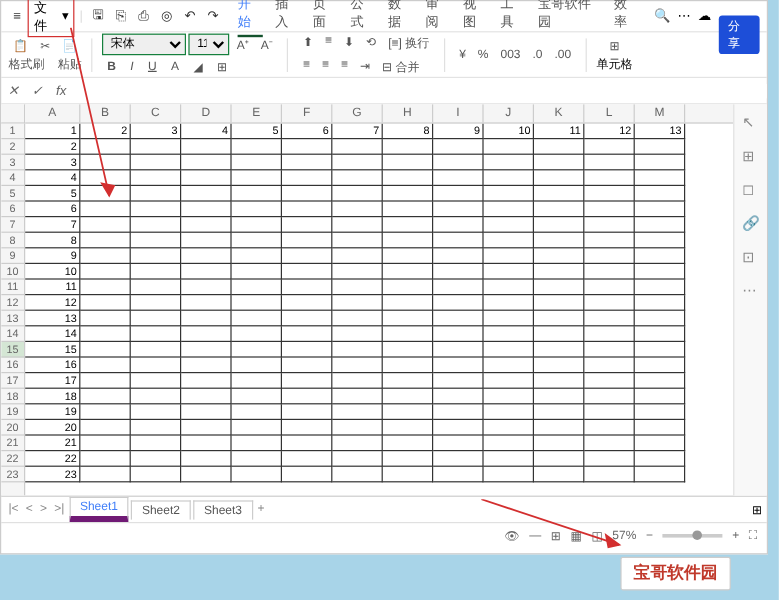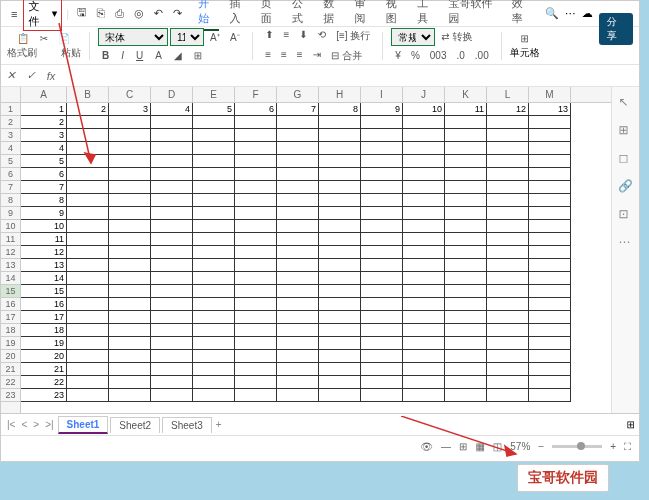--- a/index.html
+++ b/index.html
@@ -6,21 +6,21 @@
 body { width: 649px; height: 500px; background: #a8d4e8; overflow: hidden; position: relative; }
 .app { width: 640px; height: 462px; background: #fff; border: 1px solid #ccc; position: relative; }
 .menubar { height: 26px; display: flex; align-items: center; padding: 0 6px; border-bottom: 1px solid #e3e3e3; font-size: 11px; gap: 2px; }
 .menu-btn { padding: 2px 4px; cursor: pointer; display: inline-flex; align-items: center; color: #333; }
 .file-btn { border: 1px solid #d32f2f; padding: 1px 4px; display: inline-flex; align-items: center; gap: 2px; }
 .sep { color: #ddd; margin: 0 2px; }
 .tabs { display: flex; gap: 10px; margin-left: 10px; font-size: 11px; }
 .tab { color: #555; cursor: pointer; }
 .tab.active { color: #417ff9; border-bottom: 2px solid #14532d; padding-bottom: 3px; }
 .right-icons { margin-left: auto; display: flex; gap: 6px; align-items: center; }
-.share-btn { background: #0c4a6e; color: #fff; padding: 2px 8px; border-radius: 3px; font-size: 10px; margin-top: 31px; }
+.share-btn { background: #1d4ed8; color: #fff; padding: 2px 8px; border-radius: 3px; font-size: 10px; margin-top: 31px; }
 .ribbon { height: 38px; display: flex; align-items: center; padding: 0 6px; border-bottom: 1px solid #e3e3e3; gap: 8px; font-size: 10px; }
 .ribbon-group { display: flex; flex-direction: column; align-items: center; color: #555; }
 .ribbon-icons { display: flex; gap: 2px; }
 .font-select { border: 1px solid #15803d; height: 18px; font-size: 10px; padding: 0 2px; }
 .ribbon-sep { width: 1px; height: 28px; background: #e0e0e0; }
 .btn-sm { padding: 1px 3px; border: 1px solid transparent; font-size: 10px; color: #555; cursor: pointer; }
 .namebox-row { height: 22px; display: flex; align-items: center; border-bottom: 1px solid #e3e3e3; }
 .namebox { width: 80px; border-right: 1px solid #ccc; font-size: 11px; padding: 0 6px; height: 100%; display: flex; align-items: center; }
 .fx { width: 20px; text-align: center; font-style: italic; color: #666; font-size: 11px; }
 .row-headers { width: 20px; border-right: 1px solid #ccc; background: #f5f5f5; }
@@ -30,21 +30,21 @@
 .corner { width: 20px; height: 16px; background: #f5f5f5; border-right: 1px solid #ccc; border-bottom: 1px solid #ccc; }
 .col-h { width: 42px; border-right: 1px solid #ccc; font-size: 10px; text-align: center; color: #666; line-height: 16px; }
 .cells { position: relative; }
 .cell-row { display: flex; height: 13px; }
 .cell { width: 42px; border-right: 1px solid #333; border-bottom: 1px solid #333; font-size: 9px; text-align: right; padding-right: 2px; line-height: 12px; }
 .right-panel { width: 28px; background: #f8f8f8; border-left: 1px solid #e0e0e0; display: flex; flex-direction: column; align-items: center; padding-top: 8px; gap: 14px; }
 .rp-icon { width: 14px; height: 14px; color: #888; font-size: 12px; cursor: pointer; }
 .sheet-tabs { height: 22px; display: flex; align-items: center; border-top: 1px solid #ccc; font-size: 10px; padding: 0 4px; gap: 2px; }
 .sheet-nav { color: #888; padding: 0 2px; cursor: pointer; }
 .sheet-tab { padding: 2px 8px; border: 1px solid #ccc; border-bottom: none; background: #fff; cursor: pointer; color: #555; }
-.sheet-tab.active { color: #417ff9; border-bottom: 2px solid #701a75; font-weight: bold; }
+.sheet-tab.active { color: #417ff9; border-bottom: 5px solid #701a75; }
 .statusbar { height: 22px; display: flex; align-items: center; justify-content: flex-end; padding: 0 8px; gap: 8px; font-size: 10px; border-top: 1px solid #e0e0e0; color: #666; }
 .zoom-slider { width: 50px; height: 3px; background: #ccc; position: relative; }
 .zoom-slider::after { content: ''; position: absolute; left: 50%; top: -3px; width: 8px; height: 8px; background: #999; border-radius: 50%; }
 .arrow-red { position: absolute; stroke: #d32f2f; fill: none; stroke-width: 1.5; pointer-events: none; }
 .watermark { position: absolute; bottom: 8px; right: 40px; background: #fff; border: 1px solid #ccc; padding: 4px 10px; font-size: 14px; color: #c0392b; font-weight: bold; border-radius: 2px; }
 .col-h:first-child { width: 46px; }
 .cell:first-child { width: 46px; }
 .main-flex { display: flex; }
 .grid-container { flex: 1; }
 </style>
@@ -88,21 +88,21 @@
     </div>
   </div>
 
   <div class="ribbon">
     <div class="ribbon-group">
       <div class="ribbon-icons">
         <span class="btn-sm">📋</span>
         <span class="btn-sm">✂</span>
         <span class="btn-sm">📄</span>
       </div>
-      <div style="display:flex;gap:24px;">
+      <div style="display:flex;gap:11px;">
         <span>格式刷</span>
         <span>粘贴</span>
       </div>
     </div>
     <div class="ribbon-sep"></div>
     <div>
       <div style="display:flex;gap:2px;margin-bottom:2px;">
         <select class="font-select" style="width:70px;"><option>宋体</option></select>
         <select class="font-select" style="width:34px;"><option>11</option></select>
         <span class="btn-sm">A⁺</span>
@@ -129,24 +129,20 @@
       <div style="display:flex;gap:2px;">
         <span class="btn-sm">≡</span>
         <span class="btn-sm">≡</span>
         <span class="btn-sm">≡</span>
         <span class="btn-sm">⇥</span>
         <span class="btn-sm">⊟ <span>合并</span></span>
       </div>
     </div>
     <div class="ribbon-sep"></div>
     <div>
-      <div style="display:flex;gap:2px;margin-bottom:2px;">
-        <select class="font-select" style="width:44px;"><option>常规</option></select>
-        <span class="btn-sm">⇄ <span>转换</span></span>
-      </div>
       <div style="display:flex;gap:2px;">
         <span class="btn-sm">¥</span>
         <span class="btn-sm">%</span>
         <span class="btn-sm">003</span>
         <span class="btn-sm">.0</span>
         <span class="btn-sm">.00</span>
       </div>
     </div>
     <div class="ribbon-sep"></div>
     <div style="text-align:center;">

